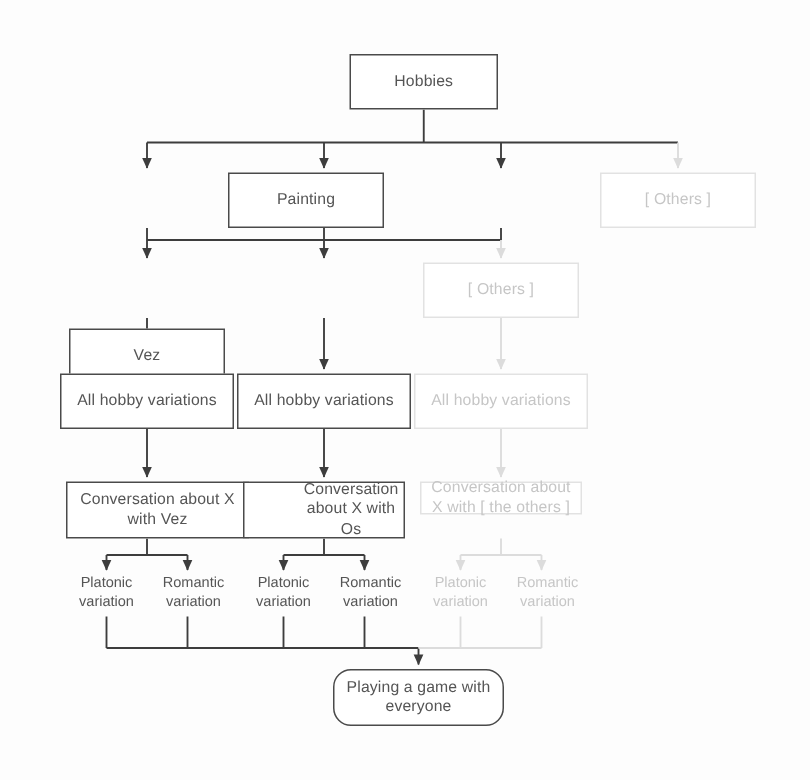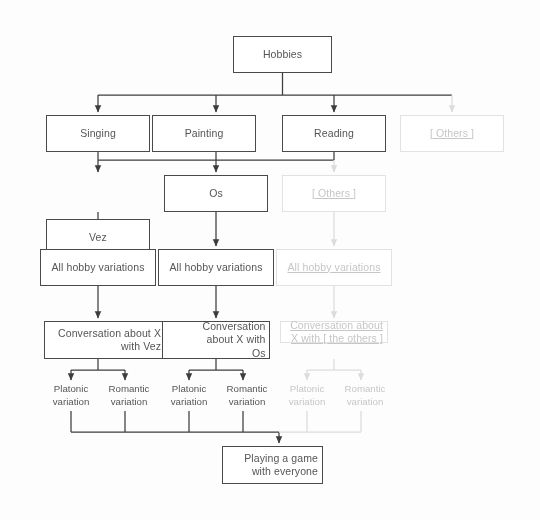--- a/index.html
+++ b/index.html
@@ -25,33 +25,32 @@
     width: 540px;
     height: 520px;
     pointer-events: none;
   }
   .node {
     position: absolute;
     box-sizing: border-box;
     display: flex;
     align-items: center;
     justify-content: center;
-    text-align: right;
+    text-align: center;
     background: #ffffff;
     border: 1.3px solid #4a4a4a;
     color: #555555;
     font-size: 10.5px;
     line-height: 13.5px;
     letter-spacing: 0.1px;
     padding: 2px 4px;
   }
   .node.faded {
     border-color: #e2e2e2;
     color: #c6c6c6;
-    text-decoration: underline;
   }
   .leaf {
     position: absolute;
     box-sizing: border-box;
     display: flex;
     align-items: flex-start;
     justify-content: center;
     text-align: center;
     color: #555555;
     font-size: 9.7px;
@@ -131,37 +130,28 @@
 
       <path d="M307,411 L307,432"></path>
       <path d="M361,411 L361,432"></path>
       <path d="M279,432 L361,432"></path>
     </g>
   </svg>
 
   <div class="node" style="left: 233px; top: 36px; width: 99px; height: 37px;">
       <span>Hobbies</span>
     </div>
-  <div class="node" style="left: 46px; top: 115px; width: 104px; height: 37px;">
-      <span>Singing</span>
-    </div>
   <div class="node" style="left: 152px; top: 115px; width: 104px; height: 37px;">
       <span>Painting</span>
-    </div>
-  <div class="node" style="left: 282px; top: 115px; width: 104px; height: 37px;">
-      <span>Reading</span>
     </div>
   <div class="node faded" style="left: 400px; top: 115px; width: 104px; height: 37px;">
       <span>[ Others ]</span>
     </div>
   <div class="node" style="left: 46px; top: 175px; width: 104px; height: 37px; margin-top: 44px;">
       <span>Vez</span>
-    </div>
-  <div class="node" style="left: 164px; top: 175px; width: 104px; height: 37px;">
-      <span>Os</span>
     </div>
   <div class="node faded" style="left: 282px; top: 175px; width: 104px; height: 37px;">
       <span>[ Others ]</span>
     </div>
   <div class="node" style="left: 40px; top: 249px; width: 116px; height: 37px;">
       <span>All hobby variations</span>
     </div>
   <div class="node" style="left: 158px; top: 249px; width: 116px; height: 37px;">
       <span>All hobby variations</span>
     </div>
@@ -170,21 +160,21 @@
     </div>
   <div class="node" style="left: 44px; top: 321px; width: 122px; height: 38px;">
       <span>Conversation about X with Vez</span>
     </div>
   <div class="node" style="left: 162px; top: 321px; width: 108px; height: 38px; padding-left: 40px;">
       <span>Conversation about X with Os</span>
     </div>
   <div class="node faded" style="left: 280px; top: 321px; width: 108px; height: 22px;">
       <span>Conversation about X with [ the others ]</span>
     </div>
-  <div class="node" style="left: 222px; top: 446px; width: 101px; height: 38px;">
+  <div class="node" style="left: 222px; top: 446px; width: 114px; height: 38px; border-radius: 12px;">
       <span>Playing a game with everyone</span>
     </div>
 
   <div class="leaf" style="left: 42px; top: 382px; width: 58px;">
       <span>Platonic variation</span>
     </div>
   <div class="leaf" style="left: 100px; top: 382px; width: 58px;">
       <span>Romantic variation</span>
     </div>
   <div class="leaf" style="left: 160px; top: 382px; width: 58px;">

